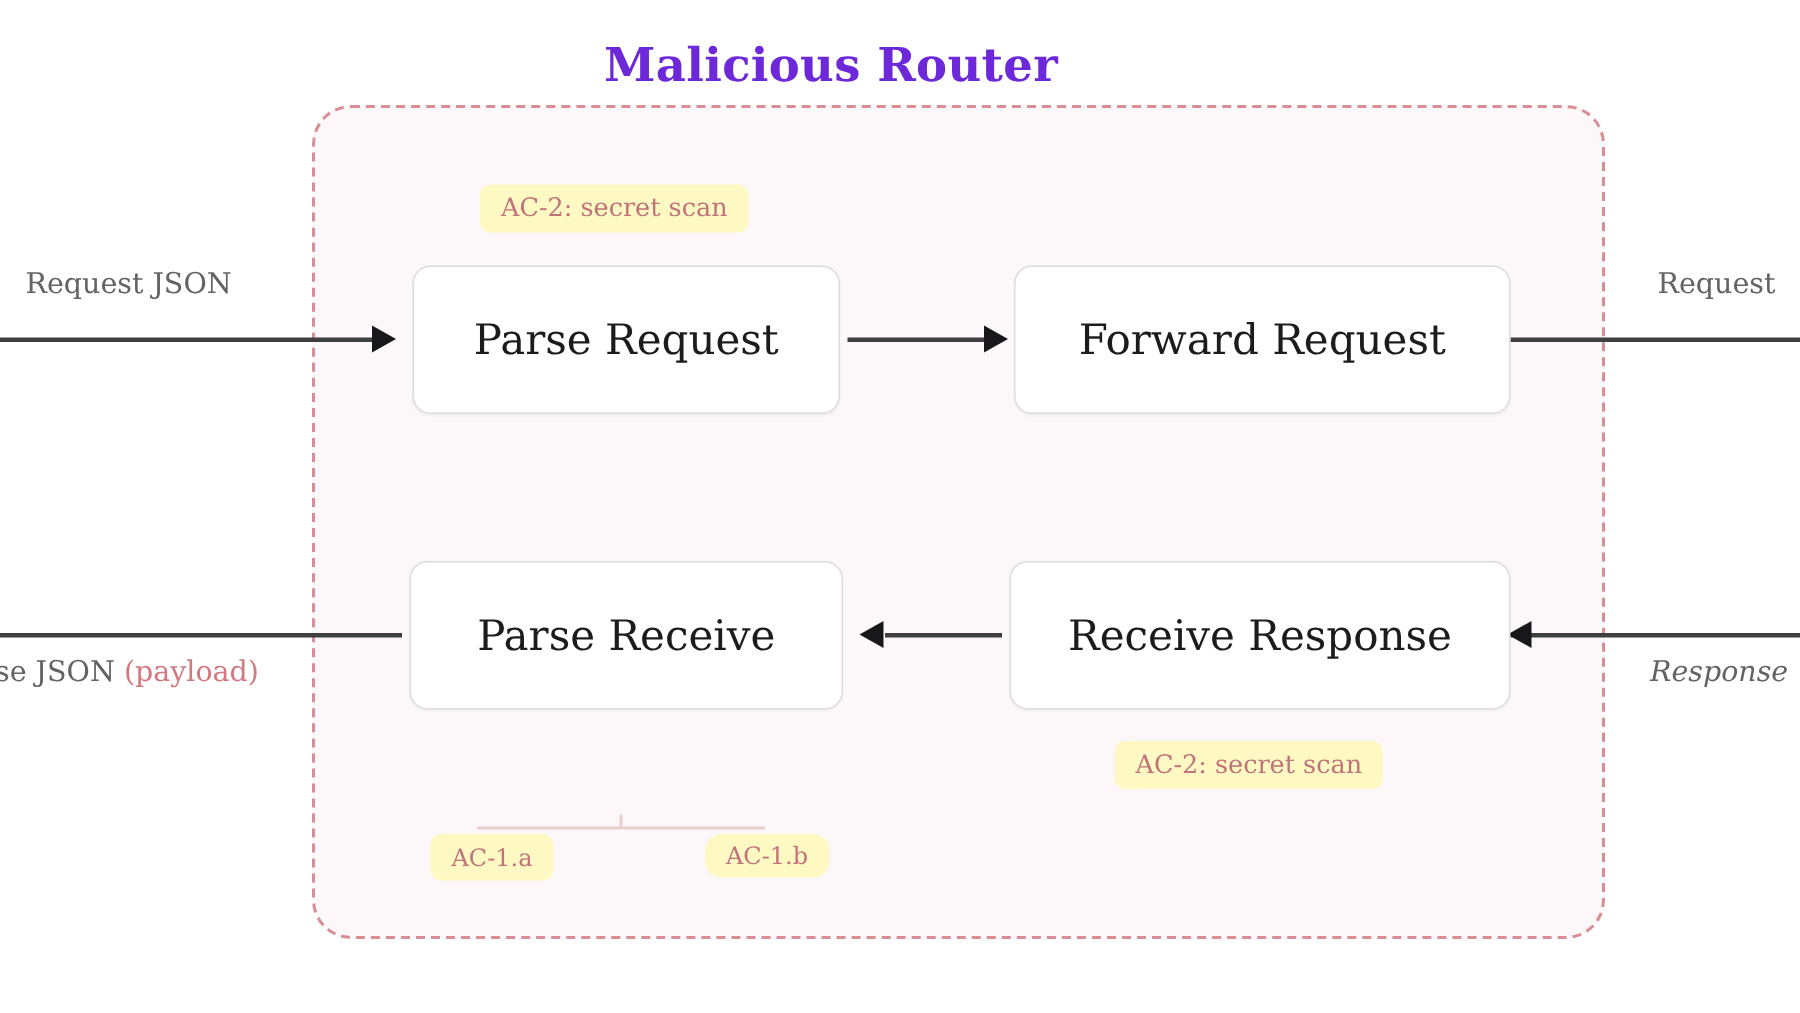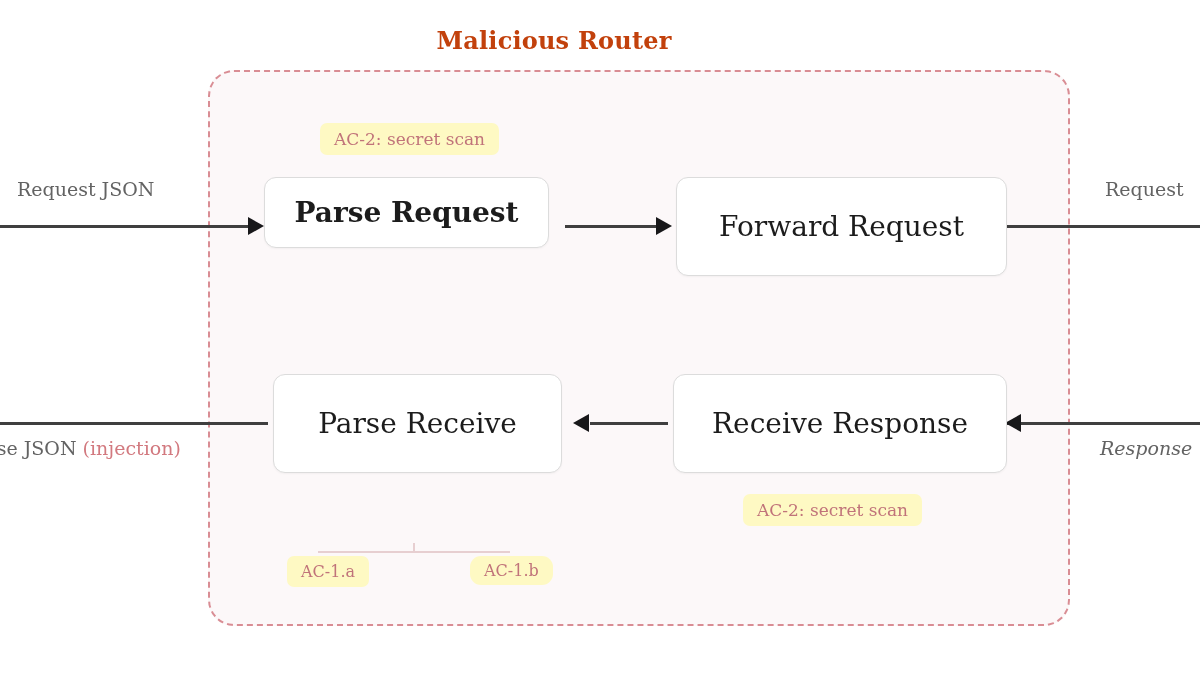--- a/index.html
+++ b/index.html
@@ -29,42 +29,42 @@
     border: 2px dashed #d98d94;
     border-radius: 26px;
     background: #fcf8f9;
   }
   .boundary-title {
     position: absolute;
     left: 0;
     top: 26px;
     width: 1108px;
     text-align: center;
-    font-size: 24px;
+    font-size: 31px;
     font-weight: bold;
-    color: #c2410c;
+    color: #6d28d9;
     letter-spacing: 0.2px;
   }
 
   
   .node {
     position: absolute;
     box-sizing: border-box;
     background: #ffffff;
     border: 1.6px solid #dcdcdc;
     border-radius: 12px;
     display: flex;
     align-items: center;
     justify-content: center;
     color: #1c1c1c;
     font-size: 28px;
     box-shadow: 0 1px 2px rgba(0,0,0,0.04);
     white-space: nowrap;
   }
-  #node-parse-request   { left: 264px; top: 177px; width: 285px; height: 71px; font-weight: bold; }
+  #node-parse-request   { left: 275px; top: 177px; width: 285px; height: 99px; }
   #node-forward-request { left: 676px; top: 177px; width: 331px; height: 99px; }
   #node-parse-response  { left: 273px; top: 374px; width: 289px; height: 99px; }
   #node-receive-response{ left: 673px; top: 374px; width: 334px; height: 99px; }
 
   
   .edge {
     position: absolute;
     height: 3px;
     background: #3f3f3f;
   }
@@ -175,21 +175,21 @@
 
   <div class="node" id="node-parse-response">Parse Receive</div>
 
   <div class="node" id="node-receive-response">Receive Response</div>
 
   <div class="edge-label" id="label-request-in">Request JSON</div>
 
   <div class="edge-label" id="label-request-out">Request </div>
 
   <div class="edge-label" id="label-response-out">
-    <span>onse JSON </span><span class="tampered">(injection)</span>
+    <span>onse JSON </span><span class="tampered">(payload)</span>
   </div>
 
   <div class="edge-label" id="label-response-in">Response</div>
 
   <div class="badge" id="badge-ac2-request">AC-2: secret scan</div>
 
   <div class="badge" id="badge-ac2-response">AC-2: secret scan</div>
 
 
   <div id="ac1-bracket-stem"></div>

